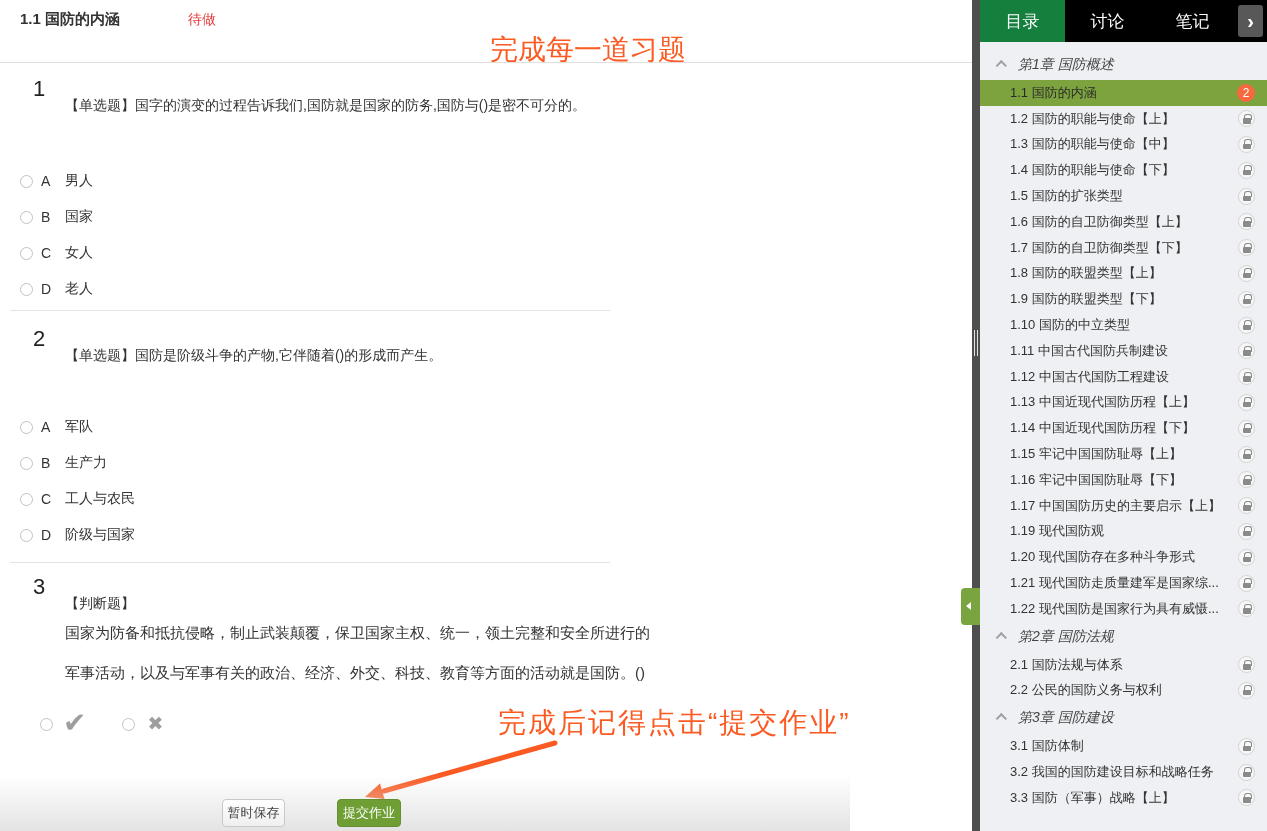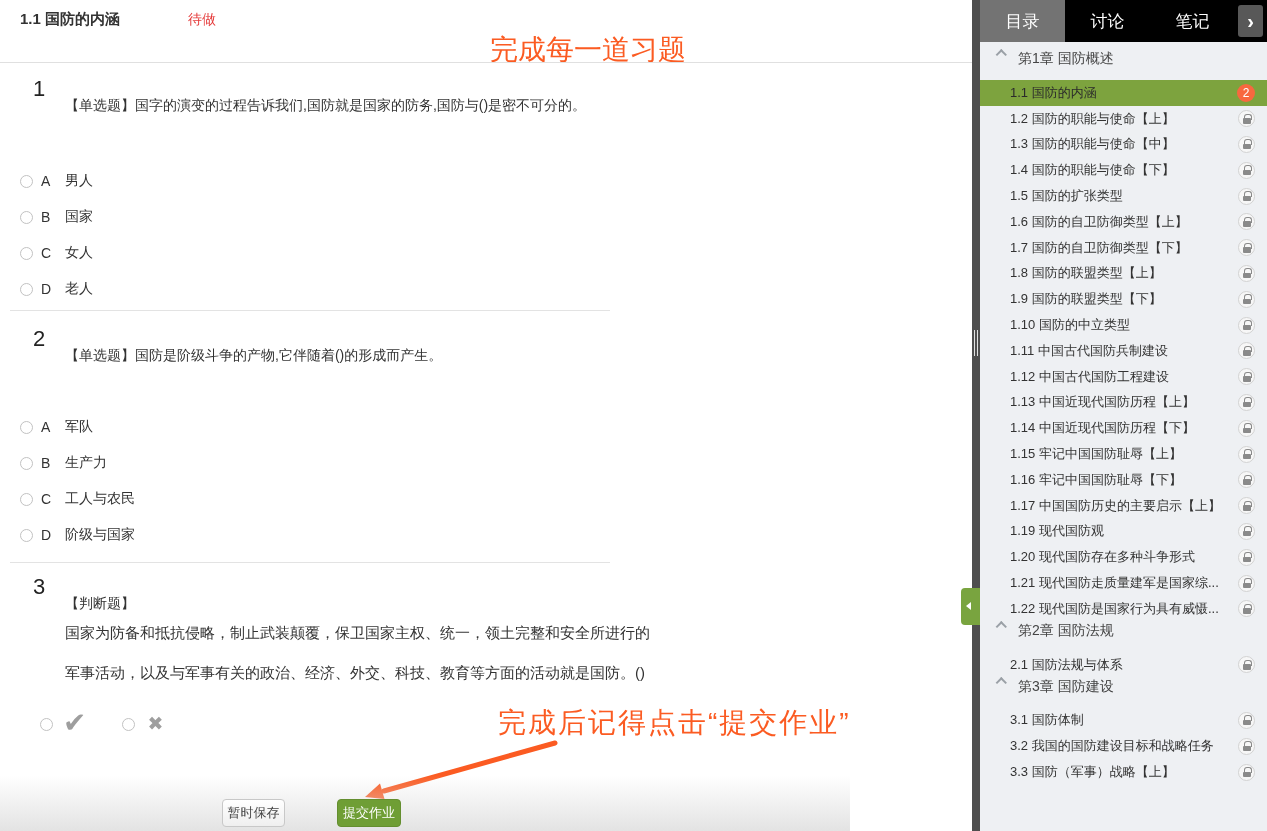--- a/index.html
+++ b/index.html
@@ -55,28 +55,28 @@
     background:#79a43f; border-radius:4px 0 0 4px; cursor:pointer; }
   .collapse .tri { position:absolute; left:5px; top:14px; width:0; height:0;
     border-top:4px solid transparent; border-bottom:4px solid transparent; border-right:5px solid #fff; }
 
   
   .sidebar { position:absolute; left:980px; top:0; width:287px; height:831px; background:#eef0f3; }
   .tabbar { position:absolute; top:0; left:0; width:287px; height:42px; background:#000;
     display:flex; align-items:stretch; }
   .tab { width:85px; display:flex; align-items:center; justify-content:center;
     color:#fff; font-size:17px; cursor:pointer; }
-  .tab.active { background:#737373; }
+  .tab.active { background:#15803d; }
   .tab-spacer { flex:1; }
   .expand-btn { width:25px; height:32px; margin:5px 4px 0 0; background:#585858; border-radius:3px;
     color:#fff; font-size:20px; font-weight:700; display:flex; align-items:center; justify-content:center;
     cursor:pointer; }
   .toc { position:absolute; top:42px; left:0; width:287px; height:789px; overflow:hidden;
     background:#eef0f3; padding-top:8px; }
-  .sec { height:30px; display:flex; padding-left:18px; cursor:pointer; }
+  .sec { height:30px; display:flex; align-items:center; padding-left:18px; cursor:pointer;font-style:italic; }
   .caret { width:8px; height:8px; border-left:2px solid #9aa0a6; border-top:2px solid #9aa0a6;
     transform:rotate(45deg) translateY(1px); margin-right:12px; flex:none; }
   .sec-title { font-size:14px; color:#444; }
   .ti { height:25.8px; display:flex; align-items:center; padding-left:30px; padding-right:12px;
     cursor:pointer; }
   .ti .tl { font-size:13px; color:#333; white-space:nowrap; overflow:hidden; flex:1; }
   .ti.active { background:#7da33e; }
   .ti.active .tl { color:#2b2b2b; }
   .badge { width:18px; height:18px; border-radius:50%; background:#f8683f; color:#fff;
     font-size:12px; display:flex; align-items:center; justify-content:center; flex:none; }
@@ -303,20 +303,24 @@
 
       <div class="sec">
           <span class="caret"></span>
           <span class="sec-title">第2章 国防法规</span>
         </div>
 
       <div class="ti">
           <span class="tl">2.1 国防法规与体系</span>
           <span class="lock"></span>
         </div>
+      <div class="ti">
+          <span class="tl">2.2 公民的国防义务与权利</span>
+          <span class="lock"></span>
+        </div>
 
       <div class="sec">
           <span class="caret"></span>
           <span class="sec-title">第3章 国防建设</span>
         </div>
 
       <div class="ti">
           <span class="tl">3.1 国防体制</span>
           <span class="lock"></span>
         </div>

